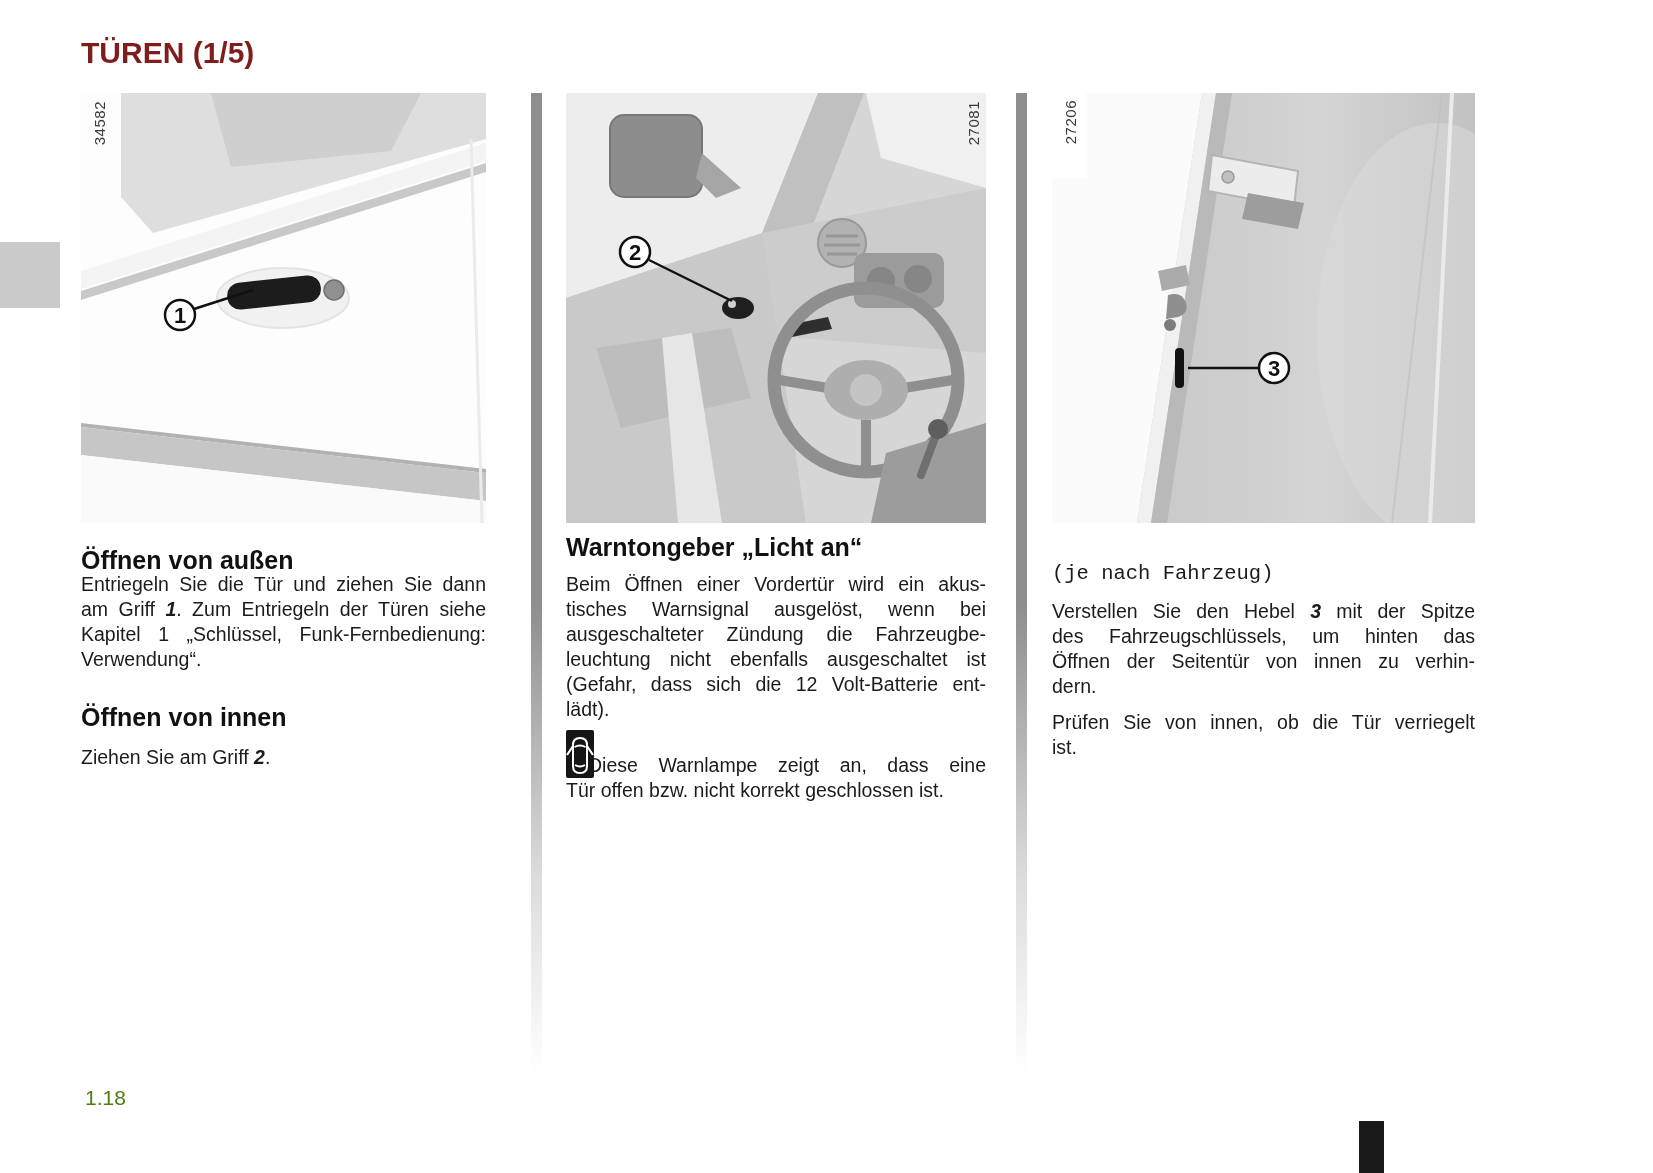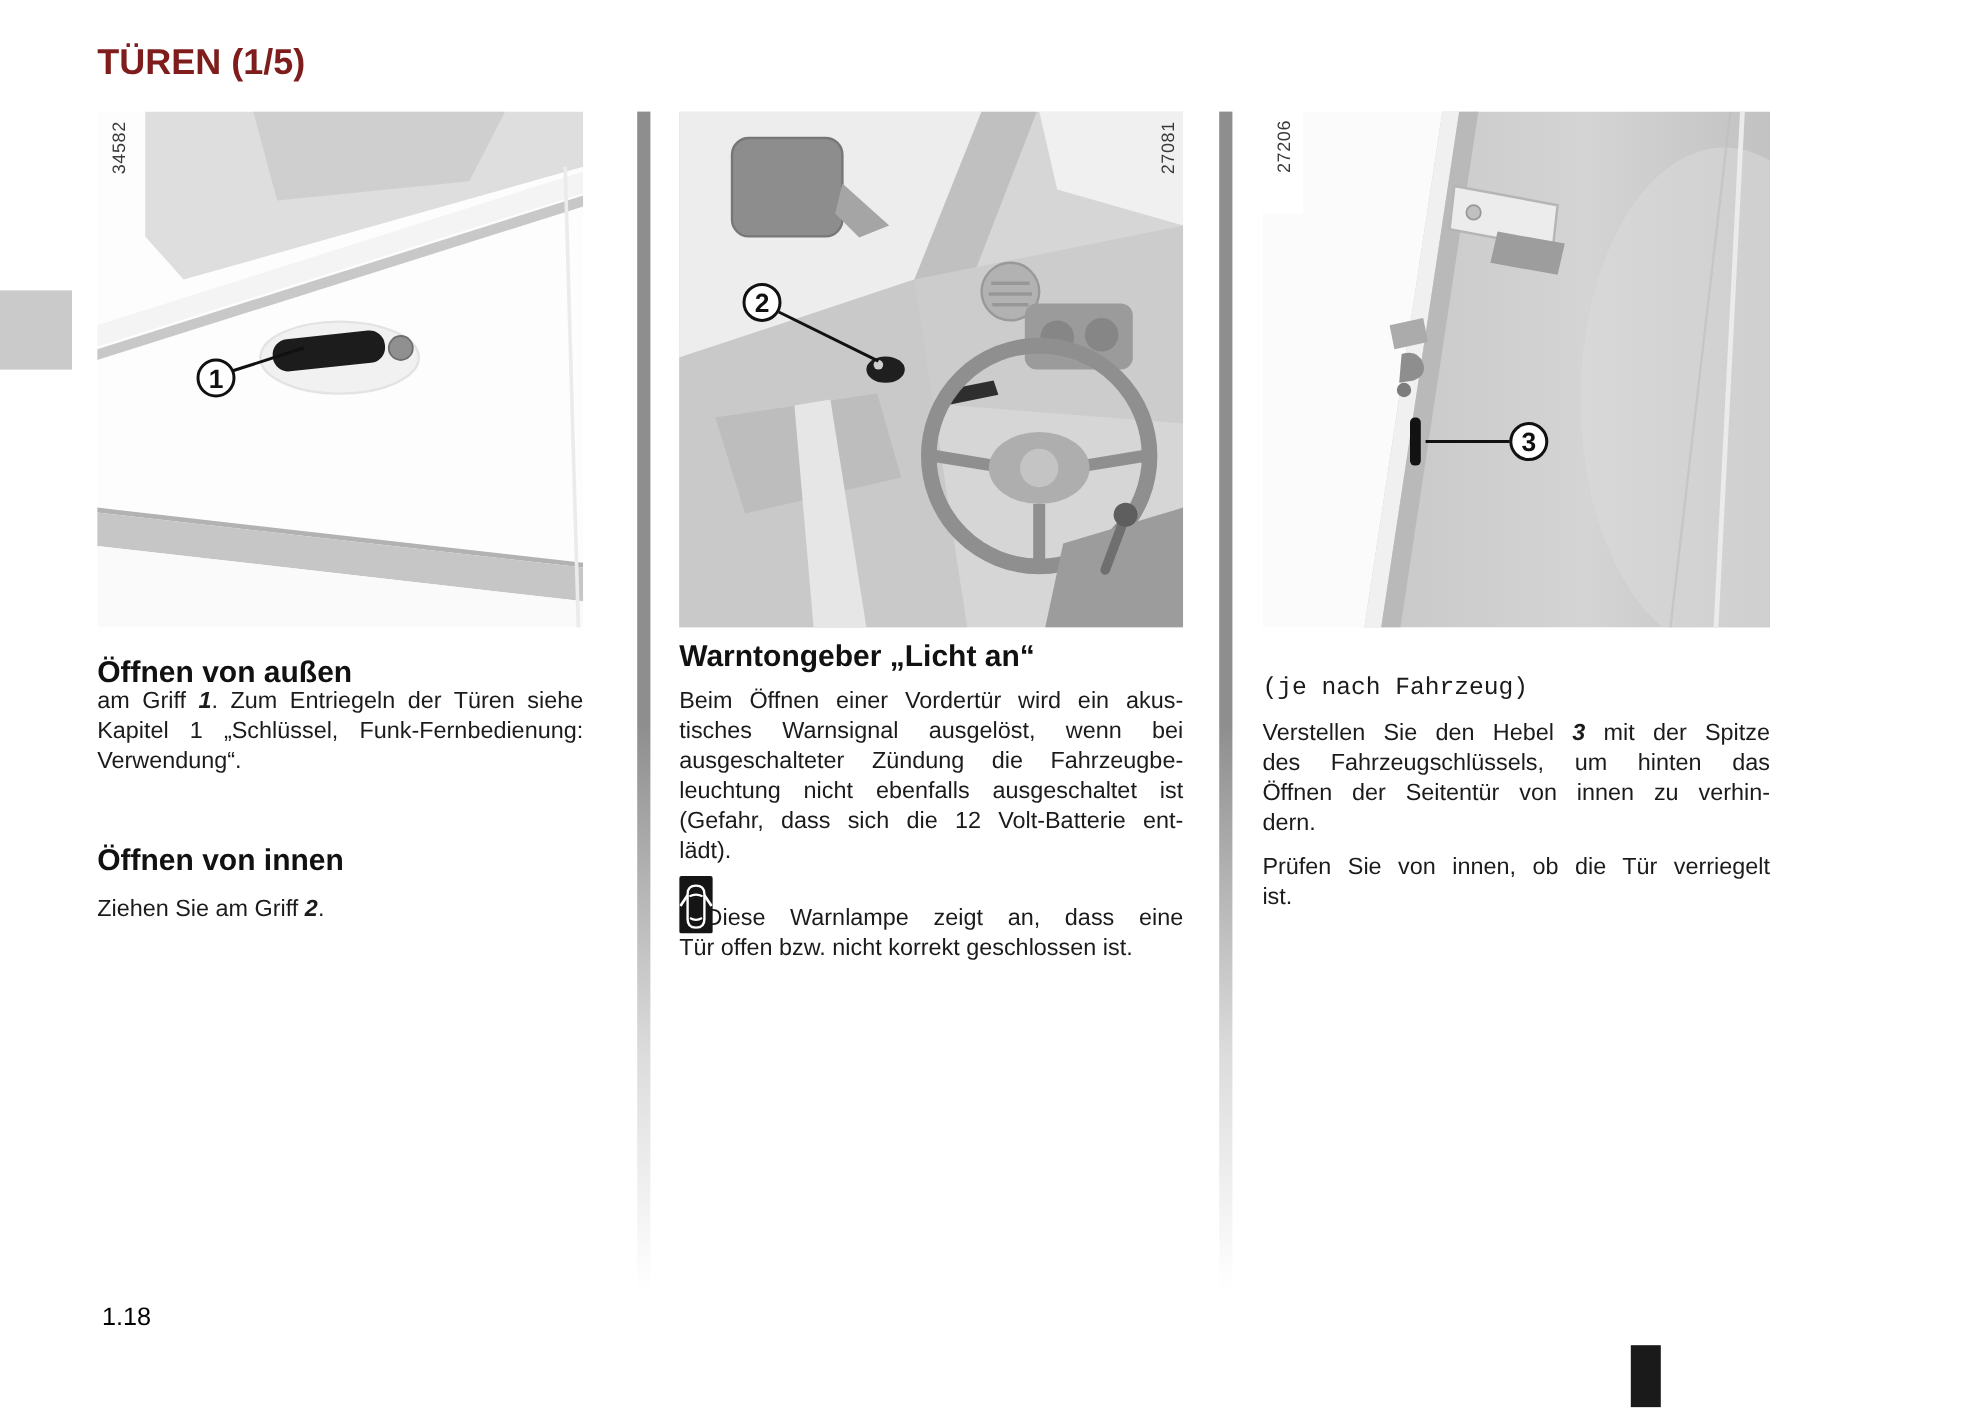--- a/index.html
+++ b/index.html
@@ -8,21 +8,21 @@
   .abs{position:absolute;}
   .title{font-size:30px;font-weight:bold;margin:0;color:#7f1d1d;}
   .figure{position:absolute;top:93px;height:430px;}
   .figure svg{display:block;}
   .photo-label{position:absolute;font-size:15px;color:#3a3a3a;letter-spacing:.5px;
                writing-mode:vertical-rl;transform:rotate(180deg);}
   .divider{position:absolute;top:93px;width:11px;height:982px;
            background:linear-gradient(180deg,#8e8e8e 0%,#8e8e8e 52%,#dcdcdc 80%,rgba(255,255,255,0) 100%);}
   .side-tab{position:absolute;left:0;top:242px;width:60px;height:66px;background:#cacaca;}
   .corner-mark{position:absolute;left:1359px;top:1121px;width:25px;height:52px;background:#1a1a1a;}
-  .page-number{position:absolute;left:85px;top:1086px;font-size:21px;color:#000000;}
+  .page-number{position:absolute;left:85px;top:1086px;font-size:21px;color:#4d7c0f;}
   .col-heading{font-size:25px;font-weight:bold;line-height:28px;color:#111;margin:0;}
   .subheading{font-size:20.5px;line-height:24px;font-family:Liberation Mono, monospace;}
   .body-text{font-size:19.5px;line-height:25px;}
   .jline{text-align:justify;text-align-last:justify;}
   .jline.last{text-align-last:left;}
   .bi{font-weight:bold;font-style:italic;}
   .warn-block{position:absolute;}
   .warn-icon{position:absolute;left:0;top:0;}
   .warn-text .jline:first-child{padding-left:22px;margin-top:23px;}
 </style>
@@ -148,20 +148,21 @@
       <text x="222" y="283" text-anchor="middle" font-size="22" font-weight="bold" fill="#111">3</text>
     </svg>
     <div class="photo-label" style="left:10px;top:7px;">27206</div>
   </div>
 
   <div class="divider" style="left:531px;"></div>
   <div class="divider" style="left:1016px;"></div>
 
   <h2 class="abs col-heading" style="left:81px;top:546px;width:405px;">Öffnen von außen</h2>
   <div class="abs body-text" style="left:81px;top:572px;width:405px;">
+      <div class="jline"><span>Entriegeln Sie die Tür und ziehen Sie dann</span></div>
       <div class="jline"><span>am Griff </span><span class="bi">1</span><span>. Zum Entriegeln der Türen siehe</span></div>
       <div class="jline"><span>Kapitel 1 „Schlüssel, Funk-Fernbedienung:</span></div>
       <div class="jline last"><span>Verwendung“.</span></div>
     </div>
   <h2 class="abs col-heading" style="left:81px;top:703px;width:405px;">Öffnen von innen</h2>
   <div class="abs body-text" style="left:81px;top:745px;width:405px;">
       <div class="jline last"><span>Ziehen Sie am Griff </span><span class="bi">2</span><span>.</span></div>
     </div>
 
   <h2 class="abs col-heading" style="left:566px;top:533px;width:420px;">Warntongeber „Licht an“</h2>

